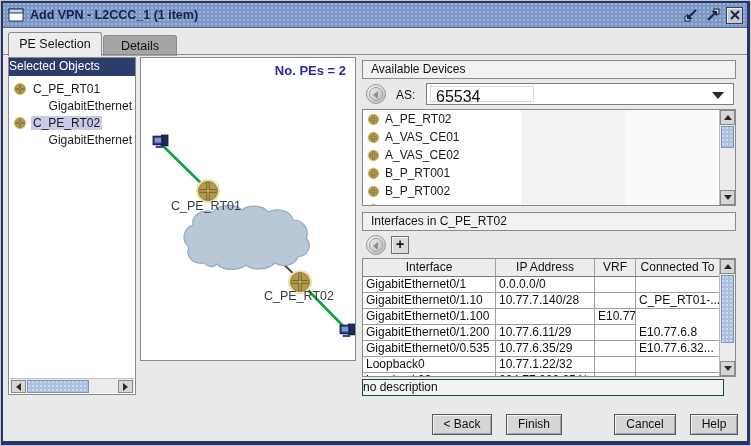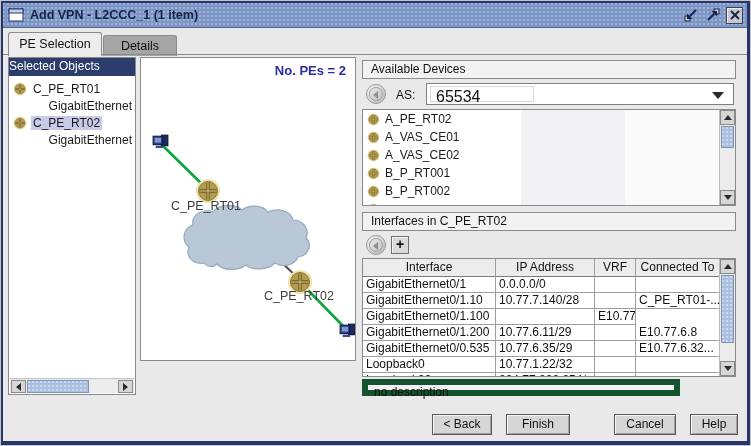--- a/index.html
+++ b/index.html
@@ -89,22 +89,22 @@
   .vsb-btn.up { top:0; } .vsb-btn.dn { bottom:0; }
   .vthumb { position:absolute; left:1px; width:13px; }
 
   
   .if-table { position:absolute; left:362px; top:258px; width:374px; height:119px; background:#fff; border:1px solid #8a8a8a; overflow:hidden; }
   .tbl { position:absolute; left:0; top:0; width:357px; }
   .trow { display:grid; grid-template-columns:133px 99px 41px 84px; }
   .tcell { border-right:1px solid #9e9e9e; border-bottom:1px solid #9e9e9e; font-size:12px; color:#111;
            white-space:nowrap; overflow:hidden; height:16px; line-height:15px; padding-left:3px; }
   .thead .tcell { background:#ececec; text-align:center; padding-left:0; height:18px; line-height:17px; border-bottom-color:#7a7a7a; }
-  .status-box { position:absolute; left:362px; top:379px; width:318px; height:17px; background:#f2f2f2; border:6px solid #14532d;
-                font-size:12px; color:#111; padding-left:6px; line-height:15px; }
+  .status-box { position:absolute; left:362px; top:379px; width:362px; height:17px; background:#f2f2f2; border:1px solid #14532d;
+                font-size:12px; color:#111; line-height:15px; }
 
   
   .btn { position:absolute; top:414px; height:21px; background:#d6d6d6; border:1px solid #5a5a5a;
          box-shadow:inset 1px 1px 0 #f6f6f6, inset -1px -1px 0 #a2a2a2; font-size:12px; color:#111;
          text-align:center; line-height:19px; font-family:"Liberation Sans",sans-serif; }
 </style>
 </head>
 <body>
 
 <svg width="0" height="0" style="position:absolute" aria-hidden="true">
@@ -349,19 +349,19 @@
       <div class="thumb vthumb" style="top:16px; height:68px;"></div>
       <div class="vsb-btn dn">
           <div class="tri-d"></div>
         </div>
     </div>
   </div>
 
   <div class="status-box">no description</div>
 
   <div class="btn" style="left:432px; width:60px;">&lt; Back</div>
-  <div class="btn" style="left:506px; width:64px;">Finish</div>
+  <div class="btn" style="left:506px; width:56px;">Finish</div>
   <div class="btn" style="left:614px; width:62px;">Cancel</div>
   <div class="btn" style="left:690px; width:48px;">Help</div>
 
   <div class="edge-outer"></div>
   <div class="edge-navy"></div>
 </div>
 
 </body></html>

